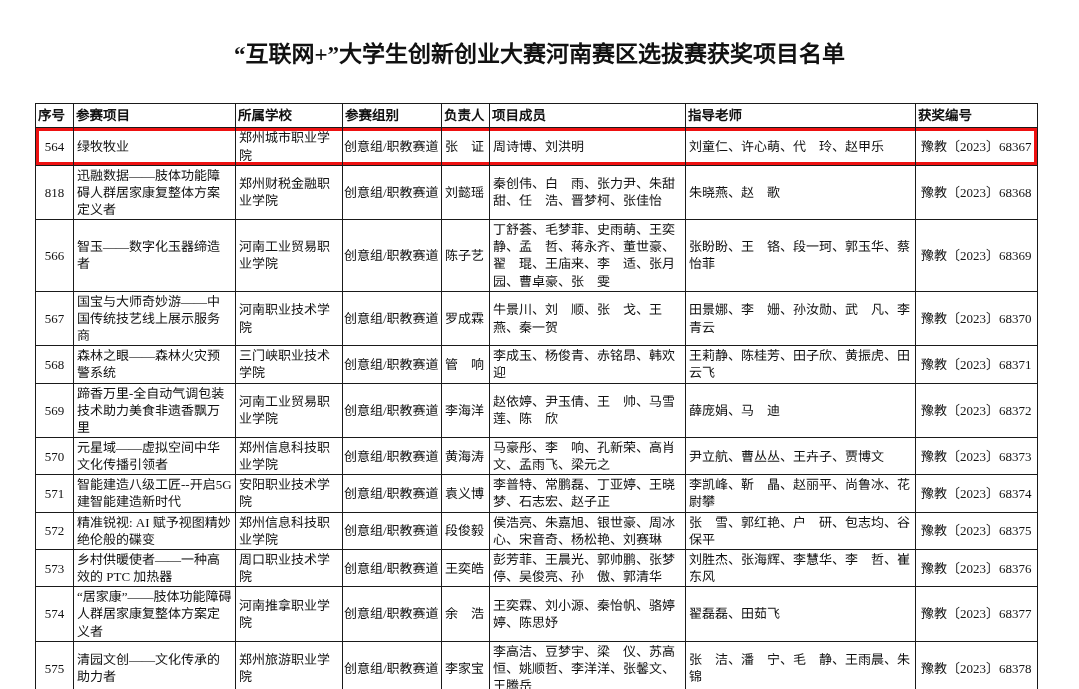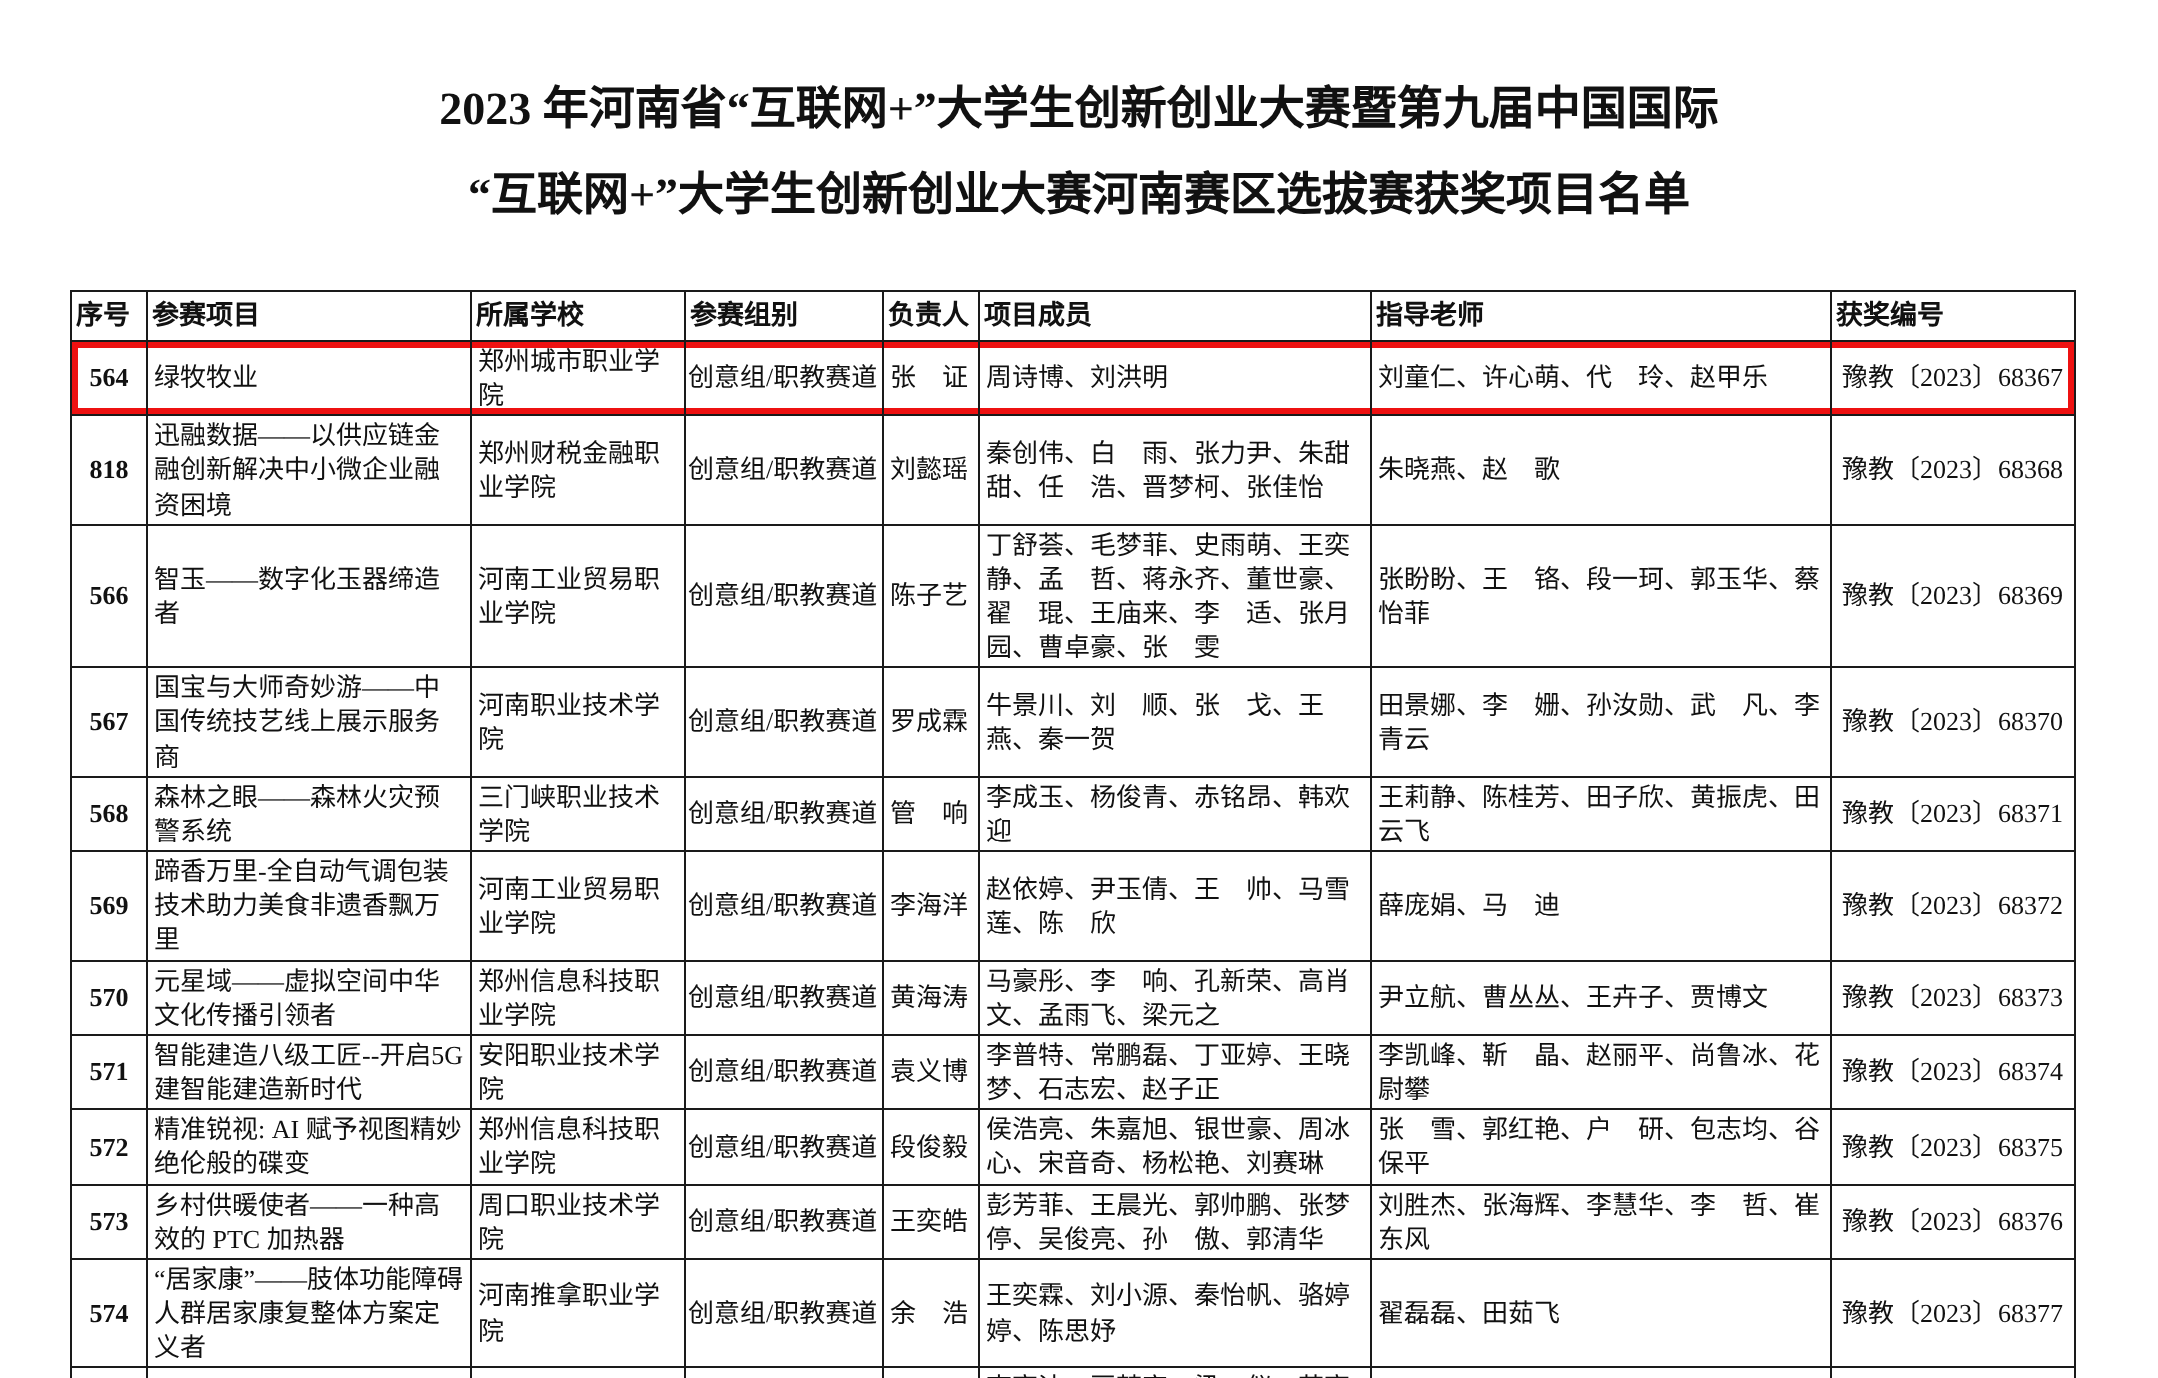--- a/index.html
+++ b/index.html
@@ -36,42 +36,41 @@
     word-break: break-all;
     overflow: hidden;
   }
   .award-table th {
     font-size: 13.5px;
     font-weight: bold;
     text-align: left;
     padding: 3px 2px;
     height: 22px;
   }
-  td.c-no     { text-align: center; font-weight: bold; }
+  td.c-no     { text-align: center; }
   td.c-group  { padding: 1px 1px; }
   td.c-award  { text-align: left; padding-left: 5px; white-space: nowrap; margin-top: 40px; }
   tr.data-row td { height: 25px; }
   
   tr.highlight td {
     box-shadow: inset 0 3px 0 0 var(--hl), inset 0 -3px 0 0 var(--hl);
   }
   tr.highlight td:first-child {
     box-shadow: inset 0 3px 0 0 var(--hl), inset 0 -3px 0 0 var(--hl), inset 3px 0 0 0 var(--hl);
   }
   tr.highlight td:last-child {
     box-shadow: inset 0 3px 0 0 var(--hl), inset 0 -3px 0 0 var(--hl), inset -3px 0 0 0 var(--hl);
   }
 </style>
 </head>
 <body>
 
 <div class="page">
 
   <h1 class="doc-title">
-    <span class="t-line">2023 年河南省“互联网+”大学生创新创业大赛暨第九届中国国际</span>
     <span class="t-line">“互联网+”大学生创新创业大赛河南赛区选拔赛获奖项目名单</span>
   </h1>
 
   <table class="award-table">
     <colgroup>
         <col style="width: 38px;">
         <col style="width: 162px;">
         <col style="width: 107px;">
         <col style="width: 99px;">
         <col style="width: 48px;">
@@ -97,21 +96,21 @@
       <td class="c-project">绿牧牧业</td>
       <td class="c-school">郑州城市职业学院</td>
       <td class="c-group">创意组/职教赛道</td>
       <td class="c-leader">张　证</td>
       <td class="c-members">周诗博、刘洪明</td>
       <td class="c-advisors">刘童仁、许心萌、代　玲、赵甲乐</td>
       <td class="c-award">豫教〔2023〕68367</td>
     </tr>
         <tr class="data-row">
       <td class="c-no">818</td>
-      <td class="c-project">迅融数据——以供应链金融创新解决中小微企业融资困境</td>
+      <td class="c-project">迅融数据——肢体功能障碍人群居家康复整体方案定义者</td>
       <td class="c-school">郑州财税金融职业学院</td>
       <td class="c-group">创意组/职教赛道</td>
       <td class="c-leader">刘懿瑶</td>
       <td class="c-members">秦创伟、白　雨、张力尹、朱甜甜、任　浩、晋梦柯、张佳怡</td>
       <td class="c-advisors">朱晓燕、赵　歌</td>
       <td class="c-award">豫教〔2023〕68368</td>
     </tr>
         <tr class="data-row">
       <td class="c-no">566</td>
       <td class="c-project">智玉——数字化玉器缔造者</td>

